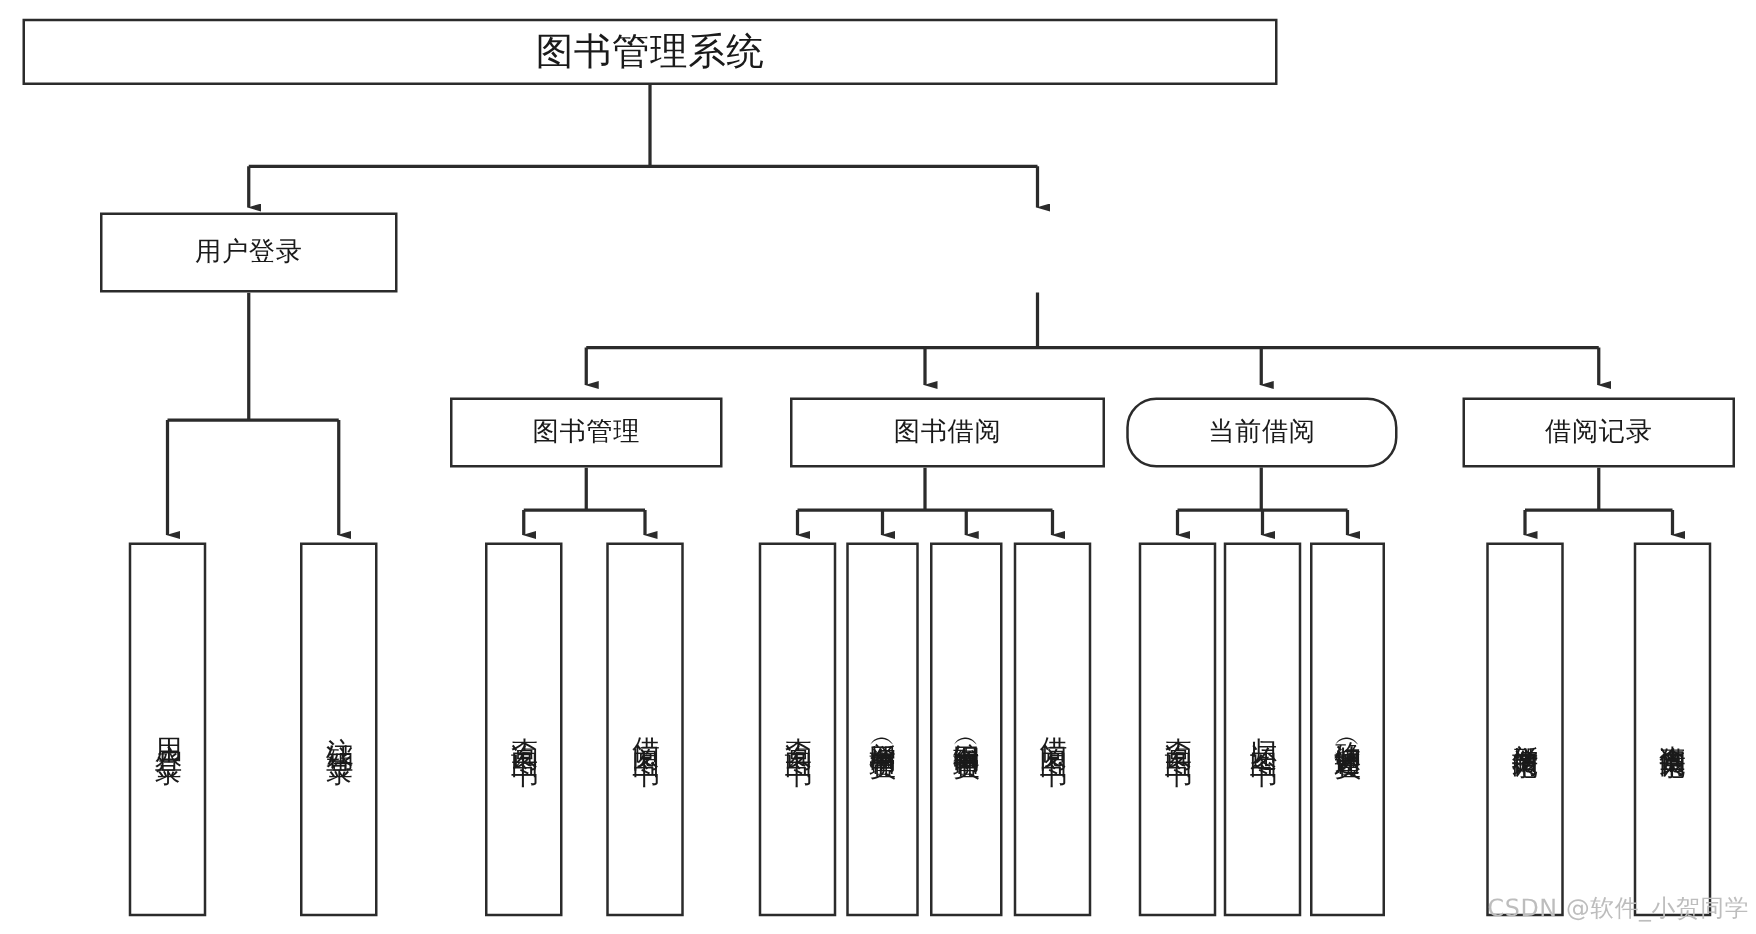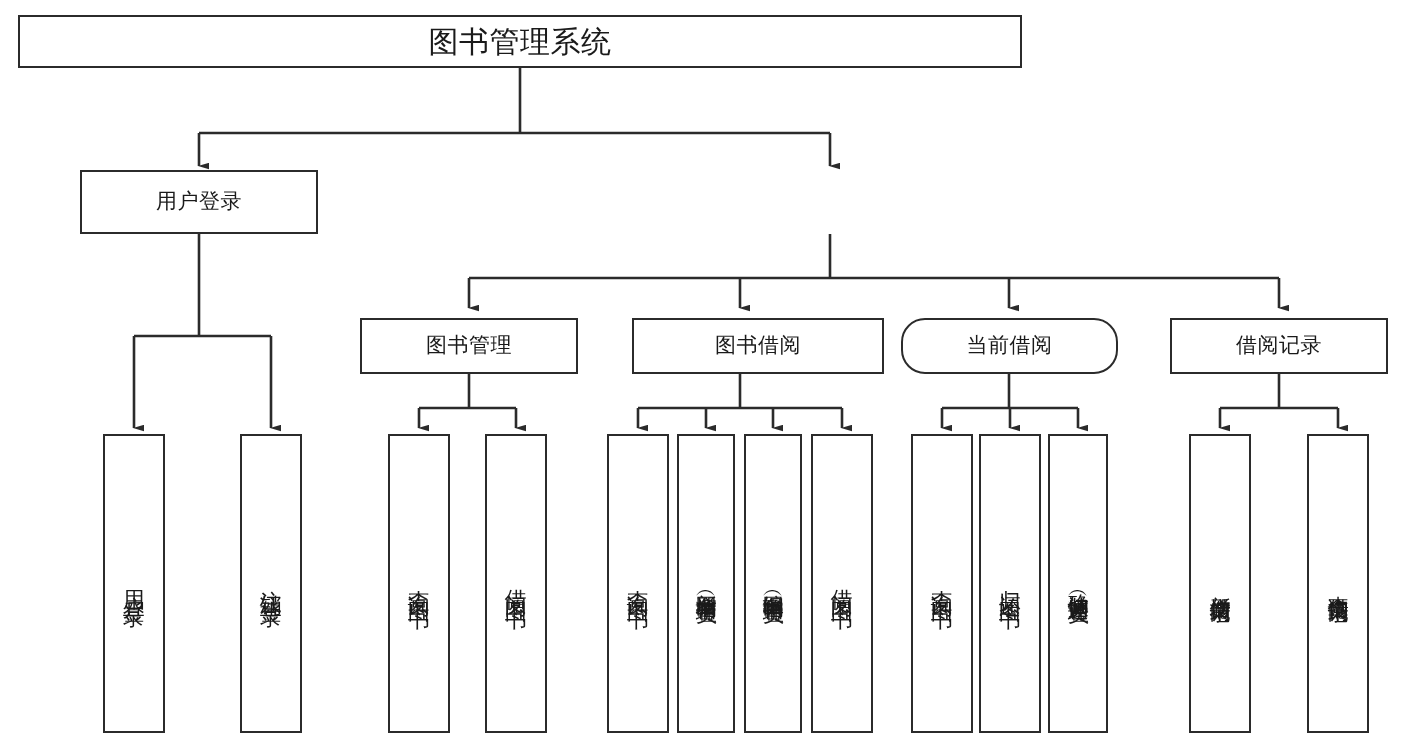--- a/index.html
+++ b/index.html
@@ -190,14 +190,15 @@
     <span class="node-label">确认归还（管理员）</span>
   </div>
 
   <div class="node vertical tight" style="left:1189px; top:434px; width:62px; height:299px;">
     <span class="node-label">新增借阅记录</span>
   </div>
   <div class="node vertical tight" style="left:1307px; top:434px; width:62px; height:299px;">
     <span class="node-label">查询借阅记录</span>
   </div>
 
+  <div class="watermark" style="left:1190px; top:714px;">CSDN @软件_小贺同学</div>
 
 </div>
 
 </body></html>

